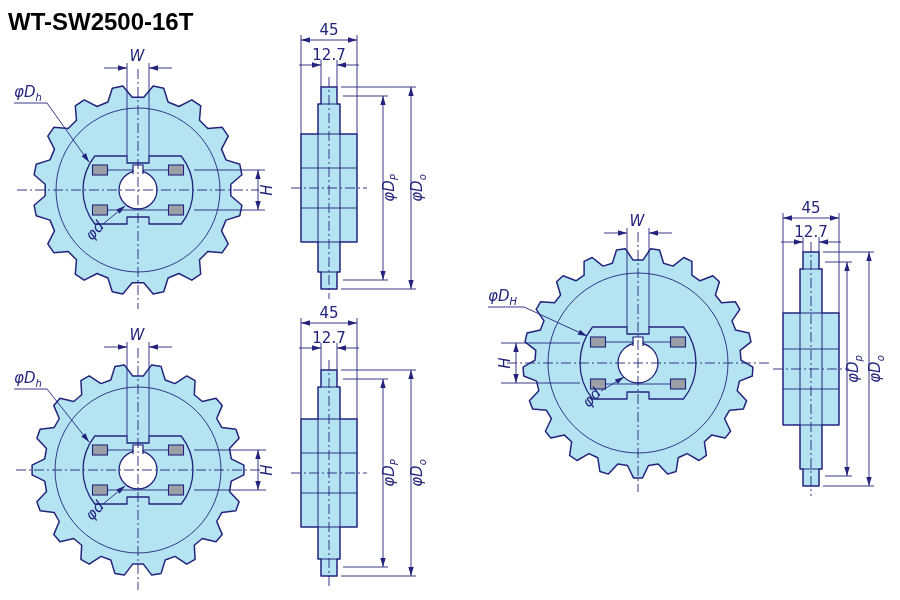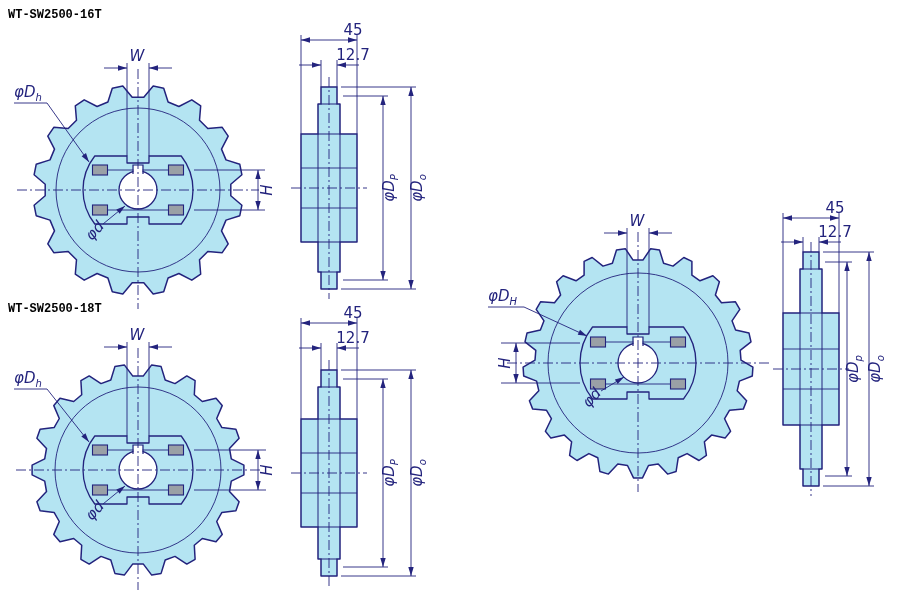--- a/index.html
+++ b/index.html
@@ -1,24 +1,24 @@
 <!DOCTYPE html>
 <html style="--line-color: #23237d; --title-color: #000000;"><head>
 <meta charset="utf-8">
 <style>
   html,body{margin:0;padding:0;background:#fff;}
   .stage{position:relative;width:900px;height:600px;background:#fff;overflow:hidden;
          font-family:"Liberation Sans",sans-serif;}
   #scene{position:absolute;left:0;top:0;}
-  .title{position:absolute;font-family:Liberation Mono, monospace;font-weight:bold;
-         font-size:12px;color:var(--title-color,#000);white-space:nowrap;}
+  .title{position:absolute;font-family:Liberation Sans, sans-serif;font-weight:bold;
+         font-size:24px;color:var(--title-color,#000);white-space:nowrap;}
   .lab{position:absolute;font-family:"DejaVu Sans",sans-serif;font-style:italic;
        font-size:15px;color:var(--line-color,#23237d);white-space:nowrap;line-height:1;}
   .lab sub{font-size:10px;}
-  .num{font-style:normal;margin-left:24px;}
+  .num{font-style:normal;}
   .clab{transform:translate(-50%,-50%);}
   .vlab{transform:translate(-50%,-50%) rotate(-90deg);}
   .dlab{transform:translate(-50%,-50%) rotate(-48deg);}
 </style>
 </head>
 <body style="background: rgb(255, 255, 255);">
 
 <div class="stage">
   <svg id="scene" width="900" height="600" viewBox="0 0 900 600">
       <g>
@@ -224,21 +224,20 @@
   <div class="title" style="left:8px;top:8px">WT-SW2500-16T</div>
   <span class="lab clab" style="left:137px;top:56px">W</span>
   <span class="lab" style="left:14px;top:85px"><span>φD</span><sub>h</sub></span>
   <span class="lab vlab" style="left:267px;top:190px">H</span>
   <span class="lab dlab" style="left:95px;top:231px">φd</span>
   <span class="lab num clab" style="left:329px;top:30px">45</span>
   <span class="lab num clab" style="left:329px;top:55px">12.7</span>
   <span class="lab vlab" style="left:391px;top:188px"><span>φD</span><sub>P</sub></span>
   <span class="lab vlab" style="left:419px;top:188px"><span>φD</span><sub>o</sub></span>
 
-  <div class="title" style="left:8px;top:302px">WT-SW2500-18T</div>
   <span class="lab clab" style="left:137px;top:335px">W</span>
   <span class="lab" style="left:14px;top:371px"><span>φD</span><sub>h</sub></span>
   <span class="lab vlab" style="left:267px;top:470px">H</span>
   <span class="lab dlab" style="left:95px;top:511px">φd</span>
   <span class="lab num clab" style="left:329px;top:313px">45</span>
   <span class="lab num clab" style="left:329px;top:338px">12.7</span>
   <span class="lab vlab" style="left:391px;top:473px"><span>φD</span><sub>P</sub></span>
   <span class="lab vlab" style="left:419px;top:473px"><span>φD</span><sub>o</sub></span>
 
   <span class="lab clab" style="left:637px;top:221px">W</span>

